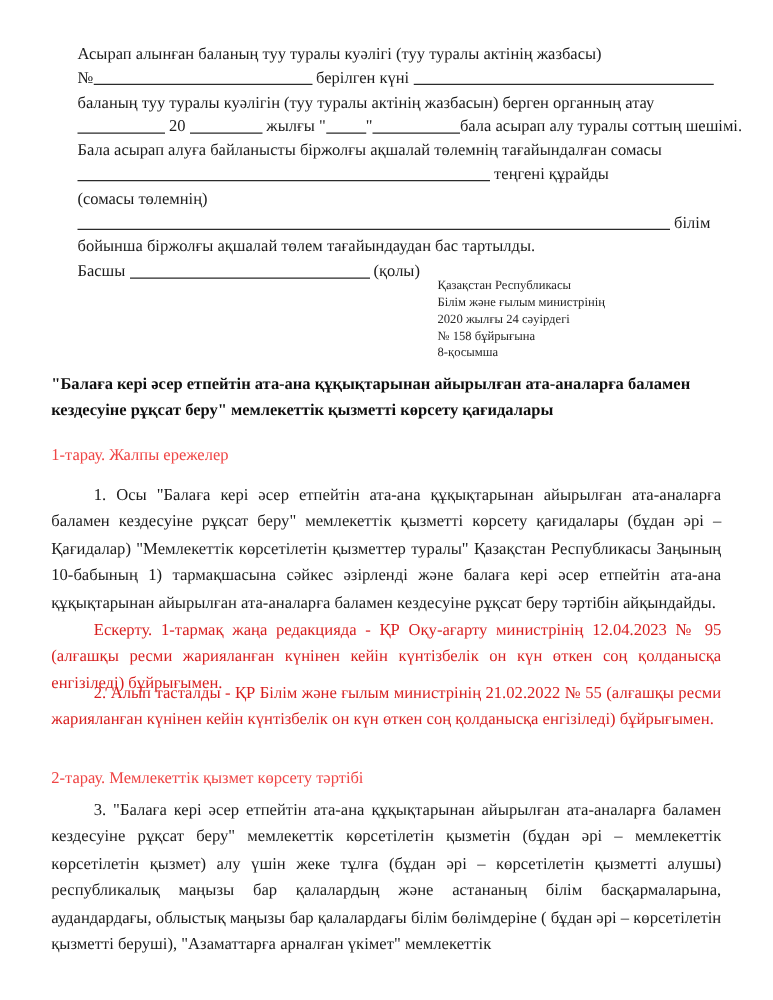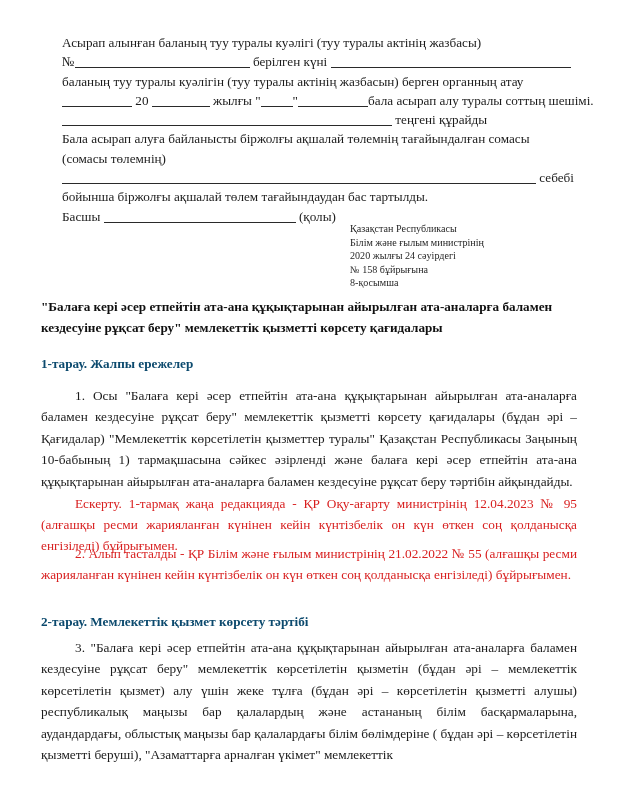--- a/index.html
+++ b/index.html
@@ -76,24 +76,24 @@
     font-size: 13.2px;
     line-height: 21px;
     color: #101010;
   }
 
   
   .chapter {
     position: absolute;
     left: 41px;
     width: 536px;
-    font-weight: bold;
+    font-weight: normal;
     font-size: 13.2px;
     line-height: 19px;
-    color: #0c4a6e;
+    color: #ef4444;
   }
   #chapter-1 { top: 354px; }
   #chapter-2 { top: 612px; }
 
   
   .para {
     position: absolute;
     left: 41px;
     width: 536px;
     font-size: 13.3px;
@@ -127,29 +127,29 @@
       <span class="rule r-date"></span></span>
 
     <span class="form-line">баланың туу туралы куәлігін (туу туралы актінің жазбасын) берген органның атау</span>
 
     <span class="form-line"><span class="rule r-lg"></span>
       <span>20</span>
       <span class="rule r-md"></span>
       <span>жылғы</span>
       <span>"</span><span class="rule r-sm"></span><span>"</span><span class="rule r-lg"></span><span>бала асырап алу туралы соттың шешімі.</span></span>
 
+    <span class="form-line">Бала асырап алуға байланысты біржолғы ақшалай төлемнің тағайындалған сомасы</span>
+
     <span class="form-line"><span class="rule r-amt"></span>
       <span>теңгені құрайды</span></span>
-
-    <span class="form-line">Бала асырап алуға байланысты біржолғы ақшалай төлемнің тағайындалған сомасы</span>
 
     <span class="form-line">(сомасы төлемнің)</span>
 
     <span class="form-line"><span class="rule r-why"></span>
-      <span>себебі</span></span>
+      <span>білім</span></span>
 
     <span class="form-line">бойынша біржолғы ақшалай төлем тағайындаудан бас тартылды.</span>
 
     <span class="form-line"><span>Басшы</span>
       <span class="rule r-sig"></span>
       <span>(қолы)</span></span>
 
   </div>
 
   <div class="order-ref">

